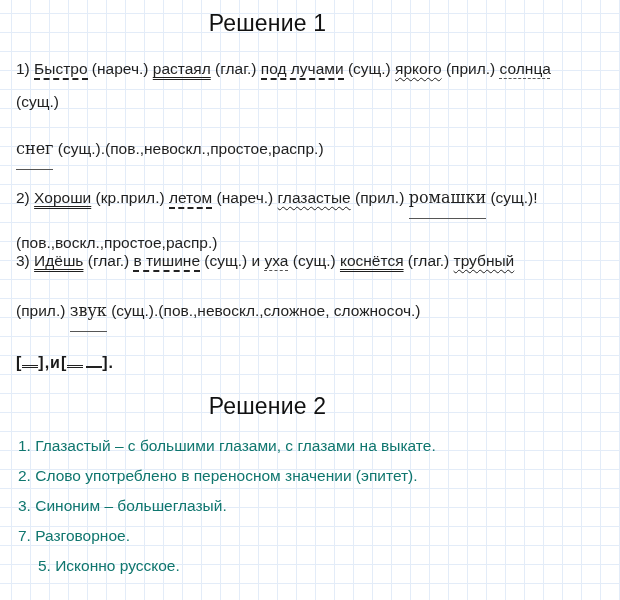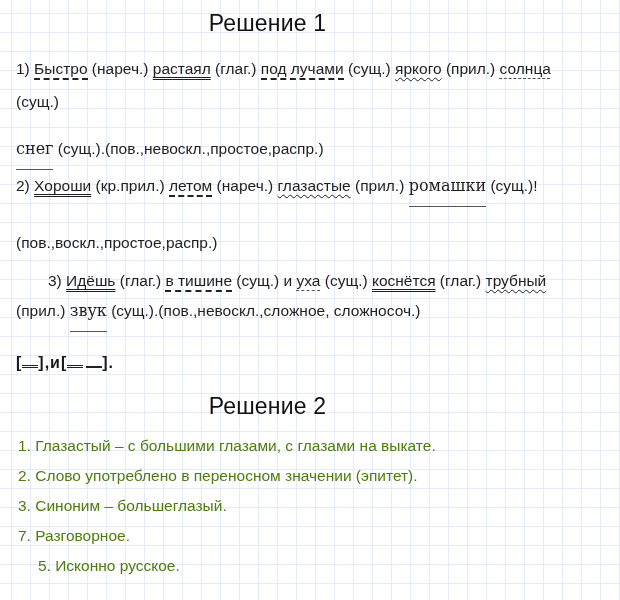--- a/index.html
+++ b/index.html
@@ -30,21 +30,21 @@
   .u-dashed { text-decoration: underline dashed; text-underline-offset: 4px; text-decoration-thickness: 1px; text-decoration-color: #555; }
   .u-dotdash { border-bottom: 2px dashed #222; padding-bottom: 1px; }
   .u-low { display: inline-block; position: relative; }
   .u-low::after {
     content: ""; position: absolute; left: 0; right: 0; bottom: -12px;
     border-bottom: 1px solid #555;
   }
   .scheme { position: absolute; left: 16px; top: 353px; font-size: 16px; font-weight: bold; letter-spacing: 1px; }
   .scheme .slot { display: inline-block; width: 16px; border-bottom: 3px double #222; height: 12px; vertical-align: baseline; }
   .scheme .slot2 { display: inline-block; width: 16px; border-bottom: 2px solid #222; height: 12px; vertical-align: baseline; margin-left: 3px; }
-  .list-item { position: absolute; left: 18px; font-size: 15.5px; color: #4d7c0f; white-space: nowrap; }
+  .list-item { position: absolute; left: 18px; font-size: 15.5px; color: #0f766e; white-space: nowrap; }
 </style>
 </head>
 <body>
 
 <div class="heading" style="top:10px;">Решение 1</div>
 
 <div class="line" style="top:60px;">
   <span>1)</span>
   <span class="u-dotdash">Быстро</span>
   <span>(нареч.)</span>
@@ -57,36 +57,36 @@
   <span class="u-dashed">солнца</span>
 </div>
 <div class="line" style="top:93px;">
   <span>(сущ.)</span>
 </div>
 <div class="line" style="top:139px;">
   <span class="serif u-low">снег</span>
   <span>(сущ.).(пов.,невоскл.,простое,распр.)</span>
 </div>
 
-<div class="line" style="top:176px;">
+<div class="line" style="top:188px;">
   <span>2)</span>
   <span class="u-double">Хороши</span>
   <span>(кр.прил.)</span>
   <span class="u-dotdash">летом</span>
   <span>(нареч.)</span>
   <span class="u-wavy">глазастые</span>
   <span>(прил.)</span>
   <span class="serif u-low">ромашки</span>
   <span>(сущ.)!</span>
 </div>
 <div class="line" style="top:234px;">
   <span>(пов.,воскл.,простое,распр.)</span>
 </div>
 
-<div class="line" style="top:272px;margin-left:32px;">
+<div class="line" style="top:252px;">
   <span>3)</span>
   <span class="u-double">Идёшь</span>
   <span>(глаг.)</span>
   <span class="u-dotdash">в тишине</span>
   <span>(сущ.) и</span>
   <span class="u-dashed">уха</span>
   <span>(сущ.)</span>
   <span class="u-double">коснётся</span>
   <span>(глаг.)</span>
   <span class="u-wavy">трубный</span>

